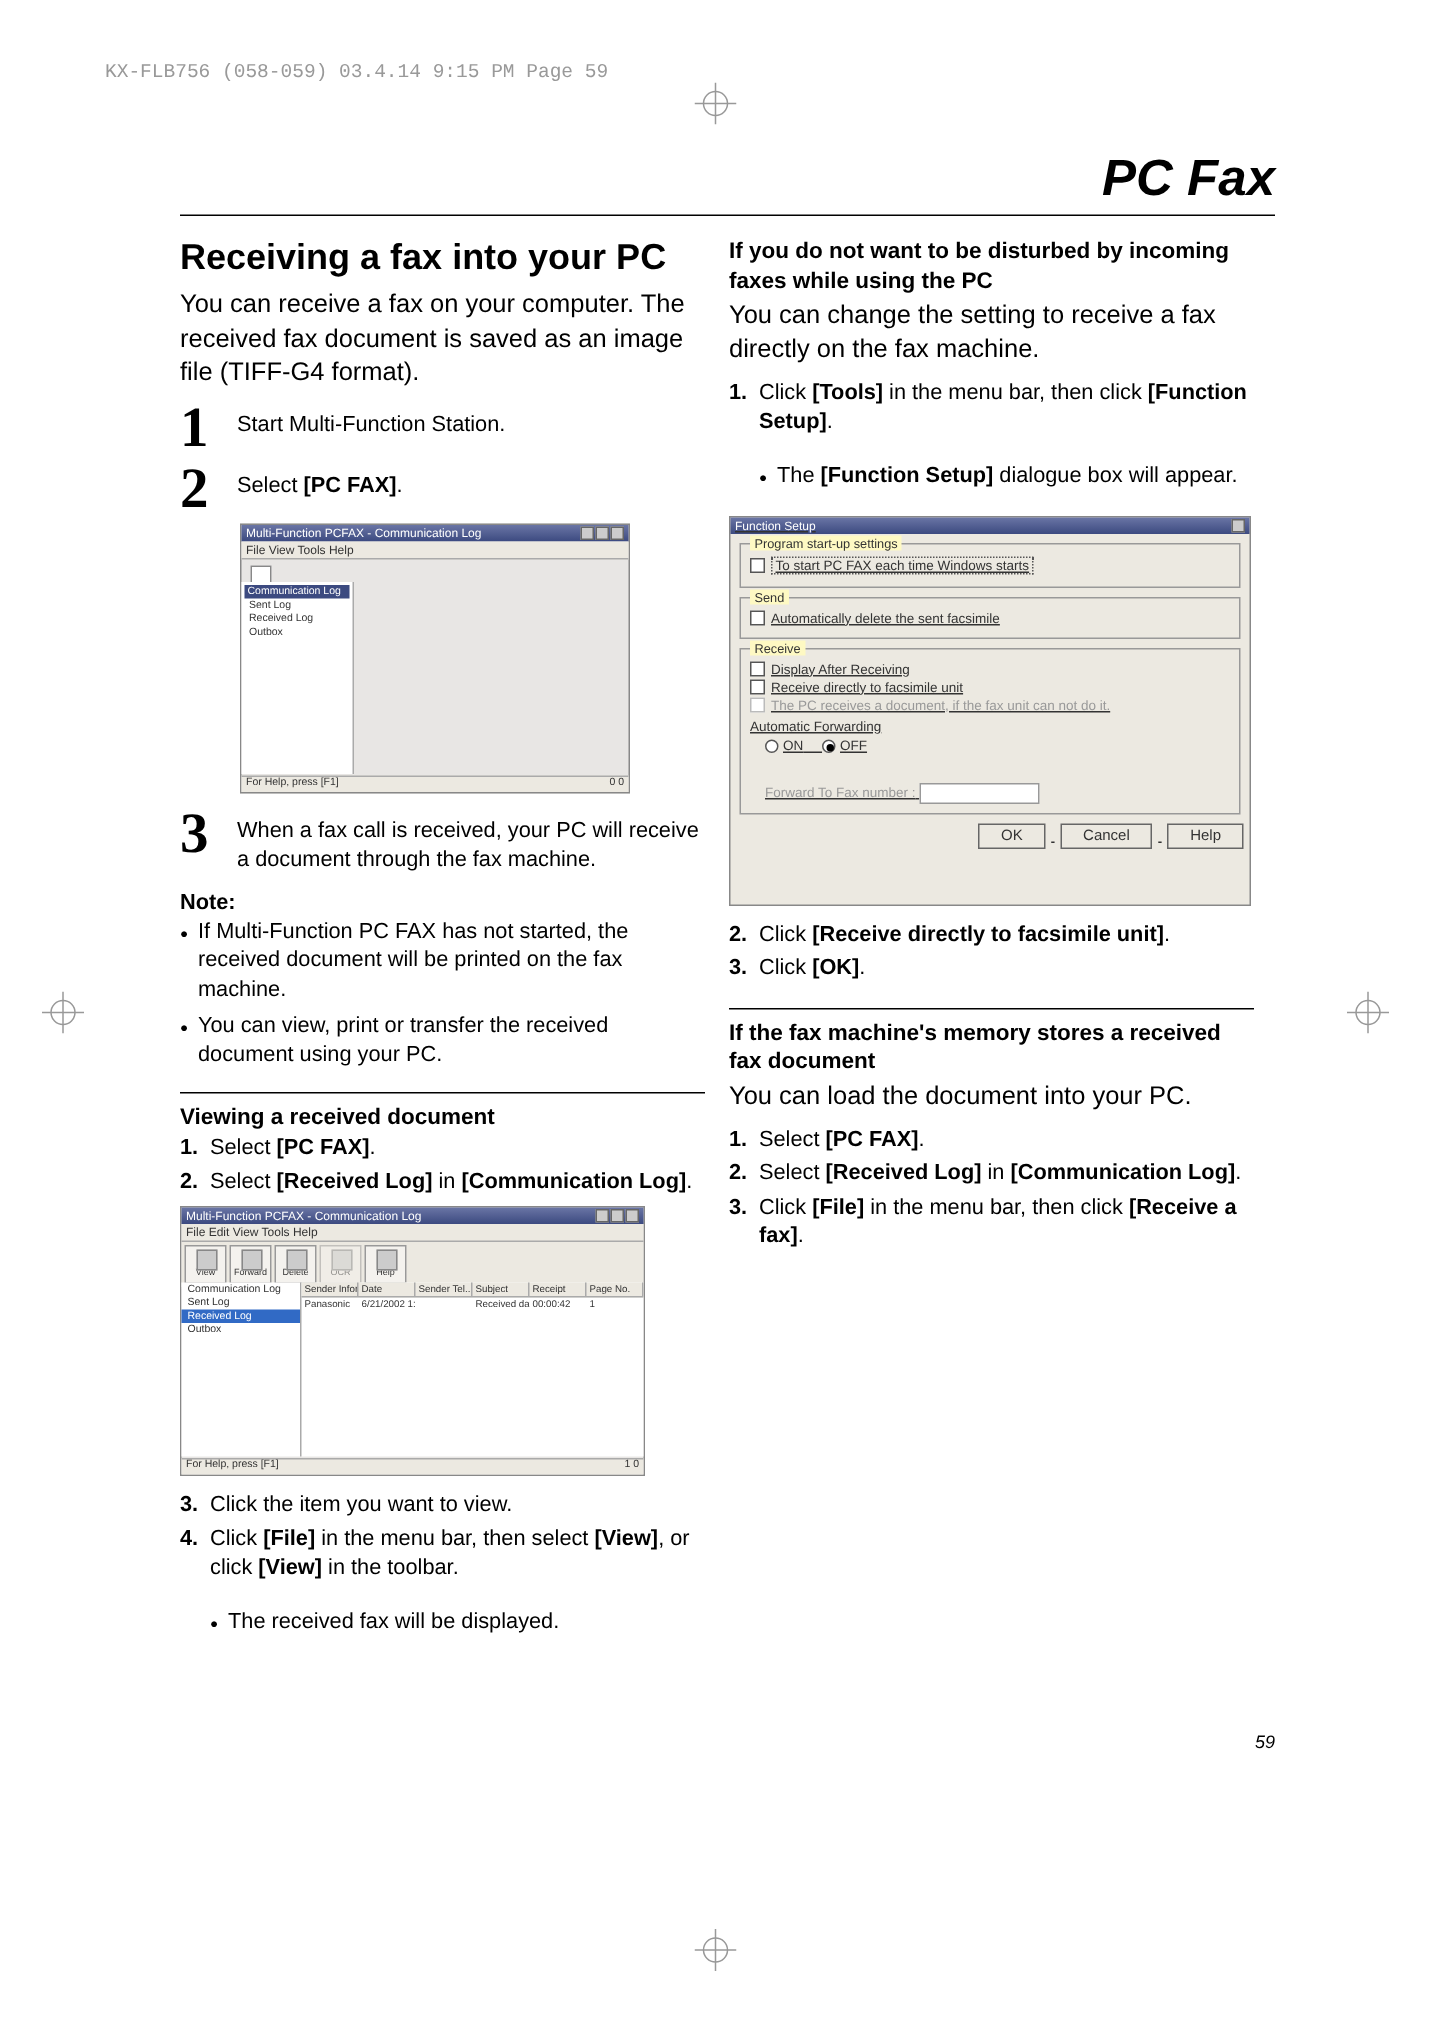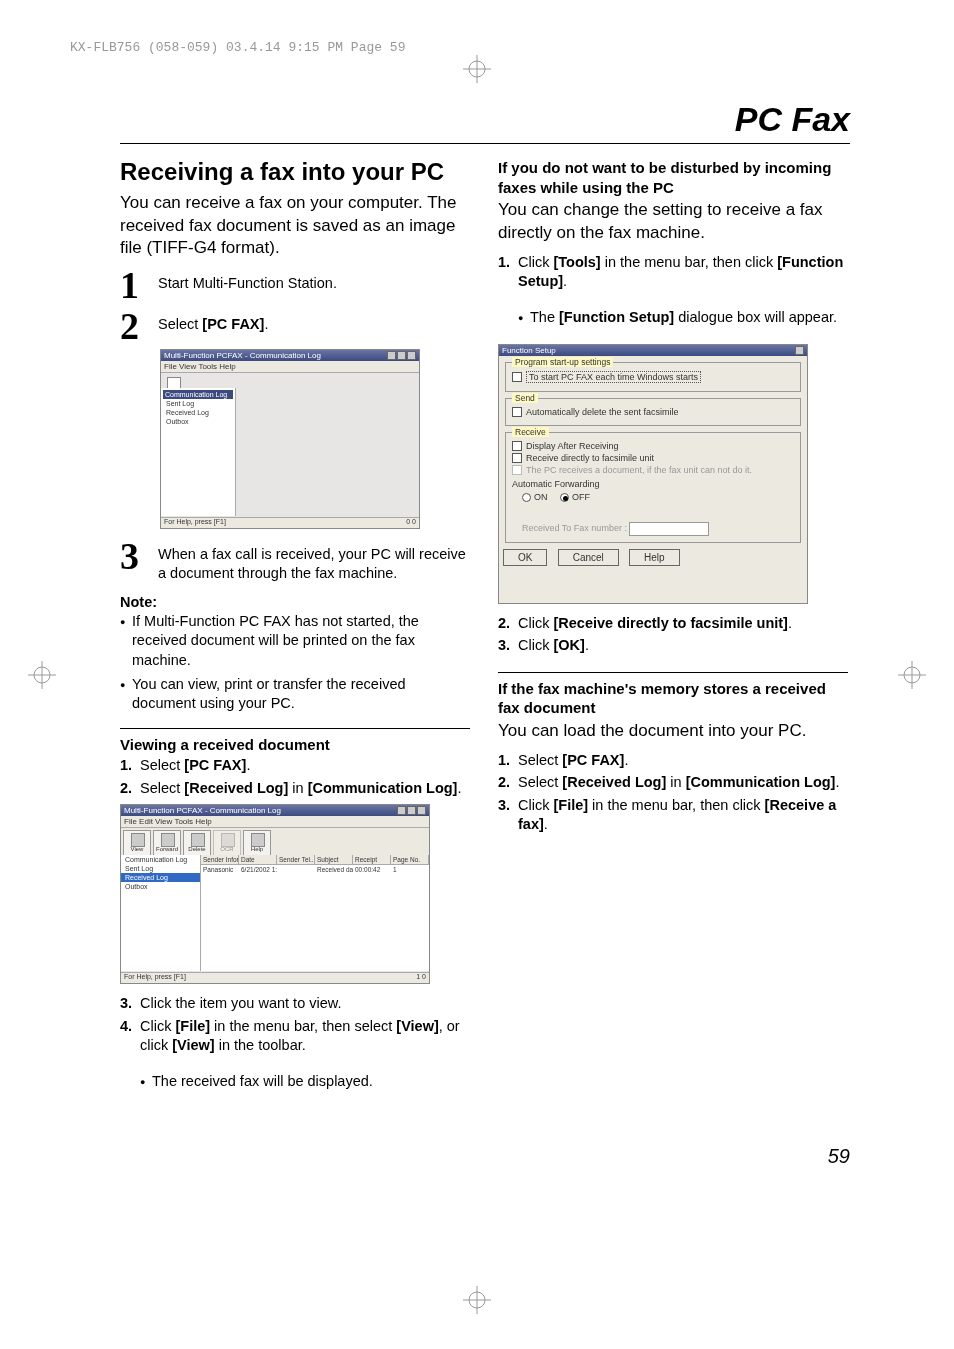--- a/index.html
+++ b/index.html
@@ -32,21 +32,21 @@
     font-style: italic;
     font-weight: bold;
     font-size: 34px;
     border-bottom: 1.5px solid #000;
     padding-bottom: 4px;
     margin-bottom: 14px;
     font-family: Arial, Helvetica, sans-serif;
   }
   .cols {
     display: flex;
-    gap: 28px;
+    gap: 16px;
   }
   .col { width: 350px; }
   .h2 {
     font-size: 24px;
     font-weight: bold;
     margin: 0 0 6px 0;
     line-height: 1.15;
   }
   .body-text { font-size: 17px; line-height: 1.35; margin: 0 0 8px 0; }
   .step-row { display: flex; align-items: flex-start; gap: 10px; margin-top: 4px; margin-bottom: 6px;}
@@ -90,45 +90,45 @@
   .scr2-toolbar .tb::before{content:"";position:absolute;top:2px;left:7px;width:12px;height:12px;background:#ccc;border:1px solid #888;}
   .scr2-body{position:absolute;top:50px;left:0;right:0;bottom:12px;display:flex;background:#fff;}
   .scr2-side{width:80px;border-right:1px solid #aaa;}
   .scr2-side div{font-size:7px;padding:1px 4px;}
   .scr2-side .sel{background:#316ac5;color:#fff;}
   .scr2-list{flex:1;}
   .scr2-list-hdr{display:flex;background:#ece9e1;border-bottom:1px solid #aaa;}
   .scr2-list-hdr span{font-size:6.5px;padding:1px 2px;border-right:1px solid #aaa;flex:1;white-space:nowrap;overflow:hidden;}
   .scr2-list-row{display:flex;}
   .scr2-list-row span{font-size:6.5px;padding:1px 2px;flex:1;white-space:nowrap;overflow:hidden;}
-  .scr3{ width:310px; height:260px; margin-left:0; background:#ece9e1;}
+  .scr3{ width:348px; height:260px; margin-left:0; background:#ece9e1;text-decoration:underline;}
   .group{border:1px solid #999;margin:6px;padding:6px 6px 6px 6px;position:relative;font-size:9px;}
   .group .legend{position:absolute;top:-6px;left:6px;background:#fef9c3;padding:0 3px;font-size:8.5px;}
   .chk{display:flex;align-items:center;gap:4px;margin:2px 0;}
   .chk .box{width:10px;height:10px;border:1px solid #555;background:#fff;}
   .chk.disabled{color:#999;}
   .radio-row{margin:3px 0 20px 10px;}
   .rdot{width:9px;height:9px;border:1px solid #555;border-radius:50%;display:inline-block;vertical-align:middle;margin-right:3px;background:#fff;}
   .rdot.on::after{content:"";display:block;width:5px;height:5px;background:#000;border-radius:50%;margin:2px;}
   .fwd-row{margin:4px 0 0 10px;color:#999;}
   .fwd-row input{width:80px;height:14px;border:1px solid #999;background:#fff;vertical-align:middle;}
-  .btn-row{text-align:left;margin:6px 0 8px;}
+  .btn-row{text-align:right;margin:6px 0 8px;}
   .btn{display:inline-block;border:1px solid #666;background:#ece9e1;padding:2px 14px;font-size:10px;margin:0 4px;}
   .subhead { font-weight:bold; font-size:15px; margin:14px 0 2px 0; line-height:1.3;}
   .note-head{font-weight:bold;font-size:14.5px;margin-top:10px;}
   ul.bul{list-style:none;padding:0;margin:2px 0 0 0;}
   ul.bul>li{position:relative;padding-left:12px;font-size:14.5px;line-height:1.35;margin-bottom:4px;}
   ul.bul>li::before{content:"●";position:absolute;left:0;font-size:9px;top:4px;}
   .ol{font-size:14.5px;line-height:1.35;margin:2px 0;padding-left:0;}
   .ol .item{margin-bottom:3px;display:flex;}
   .ol .num{font-weight:bold;min-width:20px;}
   .sub-bul{padding-left:20px;}
   .sub-bul li{position:relative;padding-left:12px;font-size:14.5px;line-height:1.35;list-style:none;}
   .sub-bul li::before{content:"●";position:absolute;left:0;font-size:9px;top:4px;}
-  .pagenum{position:absolute;right:0;bottom:-60px;font-style:italic;font-size:20px;}
+  .pagenum{position:absolute;right:0;bottom:-60px;font-style:italic;font-size:12px;}
   .reg-top{position:absolute;top:55px;left:50%;transform:translateX(-50%);}
   .reg-bottom{position:absolute;bottom:35px;left:50%;transform:translateX(-50%);}
   .reg-left{position:absolute;top:50%;left:28px;transform:translateY(-50%);}
   .reg-right{position:absolute;top:50%;right:28px;transform:translateY(-50%);}
   .reg svg{display:block;}
   b{font-weight:bold;}
 </style>
 </head>
 <body>
 
@@ -343,21 +343,21 @@
           <div class="chk disabled" style="">
               <span class="box" style="border-color:#bbb"></span>
               <span>The PC receives a document, if the fax unit can not do it.</span>
             </div>
           <div style="margin-top:4px">Automatic Forwarding</div>
           <div class="radio-row">
             <span class="rdot"></span><span>ON</span>
             &nbsp;&nbsp;&nbsp;
             <span class="rdot on"></span><span>OFF</span>
           </div>
-          <div class="fwd-row"><span>Received To Fax number :</span> <input disabled="" style=""></div>
+          <div class="fwd-row"><span>Forward To Fax number :</span> <input disabled="" style=""></div>
         </div>
         <div class="btn-row">
           <span class="btn">OK</span>
           <span class="btn">Cancel</span>
           <span class="btn">Help</span>
         </div>
       </div>
 
       <div class="ol">
         <div class="item">

